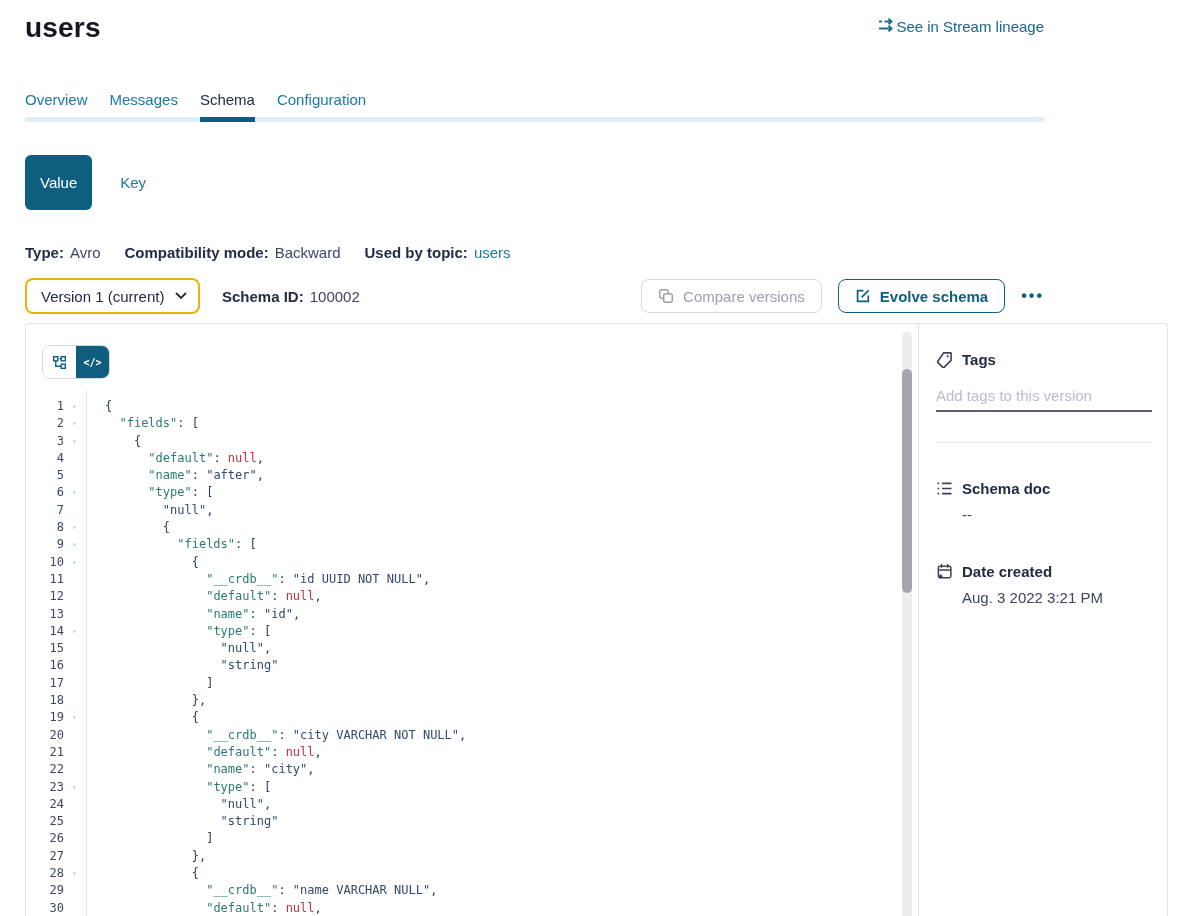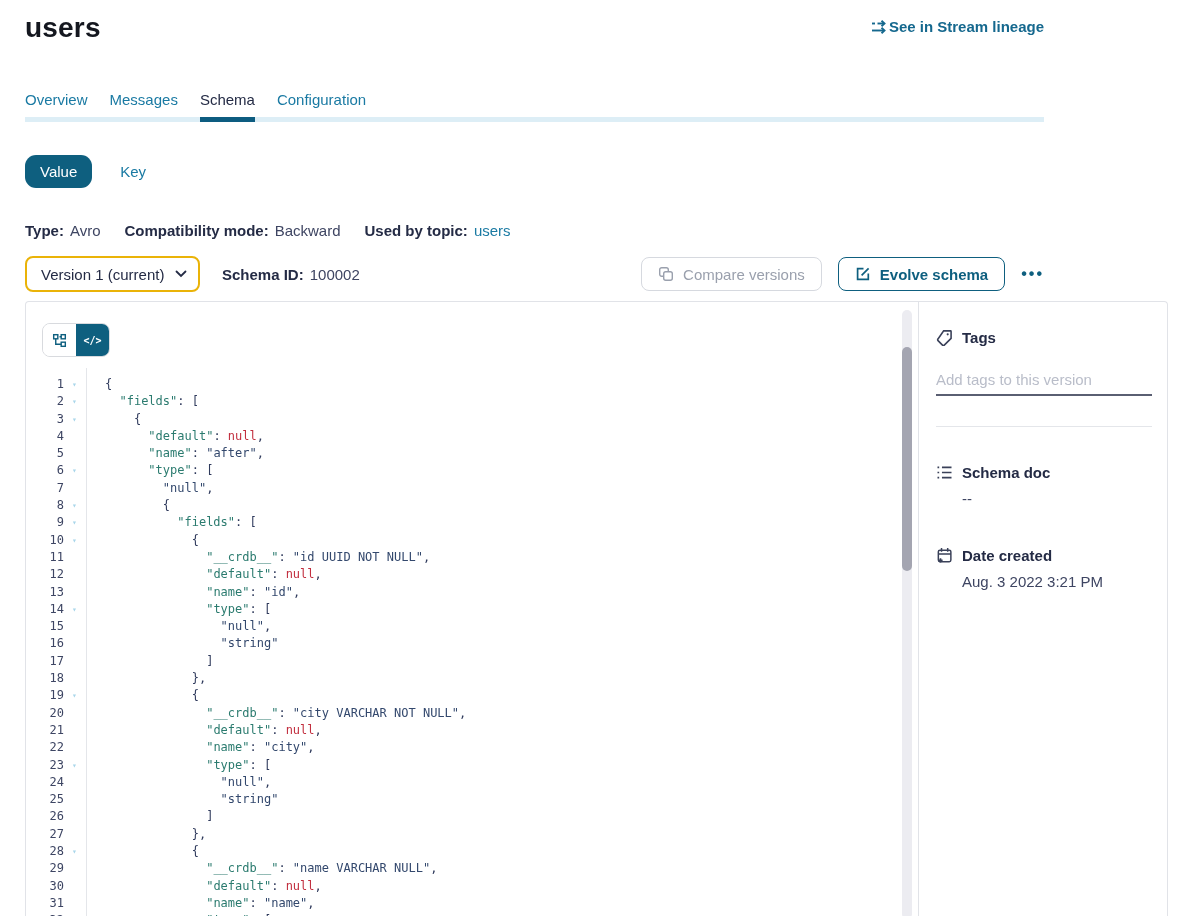--- a/index.html
+++ b/index.html
@@ -4,36 +4,36 @@
 <style>
   * { margin:0; padding:0; box-sizing:border-box; }
   html,body { width:1189px; height:916px; background:#ffffff; overflow:hidden;
     font-family:"Liberation Sans", sans-serif; color:#242b45; }
   .page { position:relative; width:1065px; height:916px; }
 
   
   .topbar { display:flex; justify-content:space-between; align-items:flex-start;
     padding:10px 21px 0 25px; }
   .title { font-size:28px; font-weight:bold; color:#14171f; line-height:36px; letter-spacing:.2px; }
-  .lineage { display:flex; align-items:center; color:#15688e; font-size:15px;
-    font-weight:bold; margin-top:8px; cursor:pointer; }
+  .lineage { display:flex; color:#15688e; font-size:15px;
+    font-weight:normal; margin-top:8px; cursor:pointer; }
 
   
   .tabbar { position:relative; margin:45px 21px 0 25px; }
   .tabbar::after { content:""; position:absolute; left:0; right:0; bottom:0; height:5px;
     background:#ddeef6; }
   .tabs { display:flex; gap:22px; position:relative; z-index:1; }
   .tab { font-size:15px; color:#1a7aa3; padding-bottom:9px; border-bottom:5px solid transparent;
     cursor:pointer; }
   .tab.active { color:#242b45; border-color:#0d5c80; }
 
   
   .value-key { margin:33px 0 0 25px; display:flex; align-items:center; gap:28px; }
-  .value-btn { background:#0e5f7f; color:#fff; font-size:15px; padding:7px 15px;
-    border-radius:11px; border:none; cursor:pointer; line-height:19px;text-align:center; }
+  .value-btn { background:#0e5f7f; color:#fff; font-size:15px; padding:18px 15px;
+    border-radius:6px; border:none; cursor:pointer; line-height:19px;text-align:center; }
   .key-link { color:#1a7aa3; font-size:15px; cursor:pointer; }
 
   
   .meta-row { margin:34px 0 0 25px; display:flex; gap:24px; font-size:15px; color:#3e4562; }
   .m-pair { display:flex; gap:6px; }
   .m-label { font-weight:bold; color:#242b45; }
   .m-value.link { color:#1a7aa3; cursor:pointer; }
 
   
   .version-row { margin:17px 21px 0 25px; display:flex; align-items:center; }
@@ -79,21 +79,21 @@
     background:#ececf1; border-radius:5px; }
   .scroll-thumb { position:absolute; left:0; top:37px; width:10px; height:224px;
     background:#a4a5b1; border-radius:5px; cursor:pointer; }
 
   
   .sidebar { width:250px; flex:none; border-left:1px solid #e1e3e8;
     padding:27px 16px 0 17px; }
   .sb-heading { display:flex; align-items:center; gap:9px; font-size:15px;
     font-weight:bold; color:#242b45; }
   .sb-heading svg { flex:none; color:#3a4159; }
-  .tags-input { margin-top:25px; padding-bottom:6px; border-bottom:2px solid #5a5f72;
+  .tags-input { margin-top:19px; padding-bottom:6px; border-bottom:2px solid #5a5f72;
     font-size:15px; color:#b9bdc9; cursor:text; }
   .sb-divider { height:1px; background:#e4e6ea; margin-top:30px; }
   .sb-value { margin-top:9px; margin-left:26px; font-size:15px; color:#3e4562; }
   .mt37 { margin-top:37px; } .mt24 { margin-top:40px; }
 </style>
 </head>
 <body>
 
 <div class="page">
 

